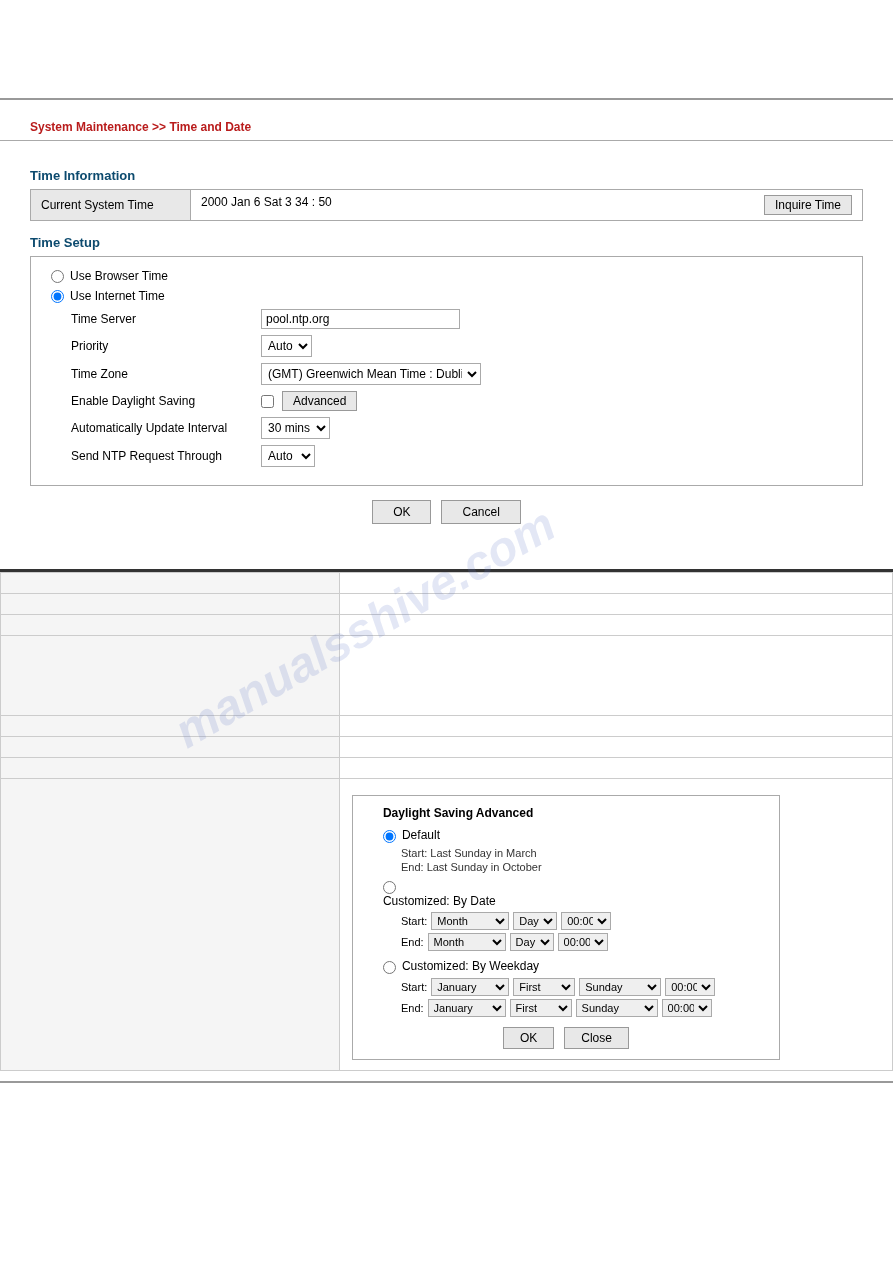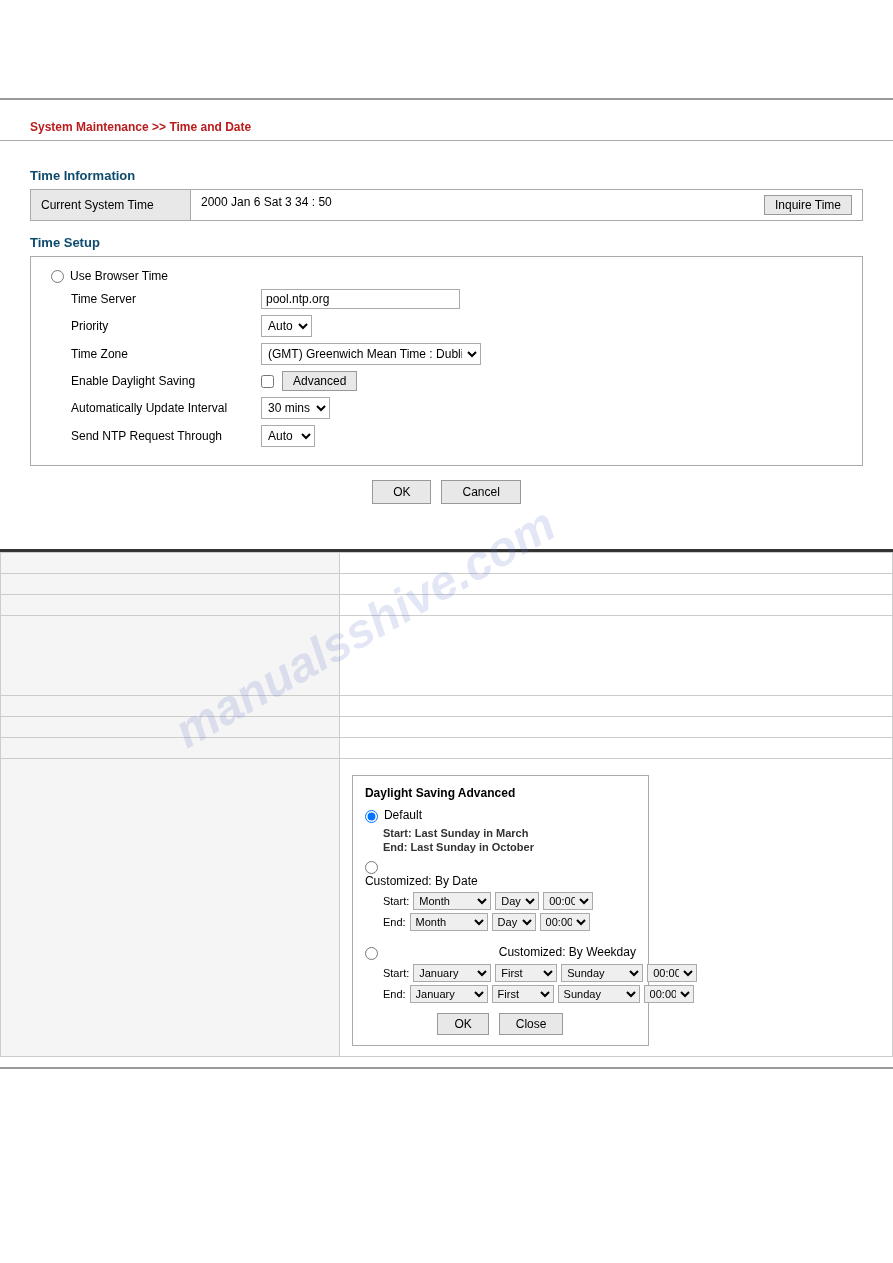--- a/index.html
+++ b/index.html
@@ -171,24 +171,24 @@
       background: #fff;
     }
 
     .grid-table tr.tall-row td {
       height: 80px;
     }
 
     
     .daylight-advanced-box {
       border: 1px solid #aaa;
-      padding: 10px 12px;
+      padding: 10px 30px;
       margin-top: 6px;
       background: #fff;
-      width: 297px;
+      width: 428px;
     }
 
     .daylight-advanced-title {
       font-weight: bold;
       font-size: 12px;
       margin-bottom: 8px;
     }
 
     .ds-radio-row {
       display: flex;
@@ -199,21 +199,20 @@
     .ds-radio-row input[type="radio"] {
       margin-right: 6px;
       margin-top: 2px;
     }
 
     .ds-sub-text {
       font-size: 11px;
       color: #333;
       padding-left: 18px;
       margin-bottom: 2px;
-      font-weight: bold;
     }
 
     .ds-inline-row {
       display: flex;
       align-items: center;
       gap: 4px;
       padding-left: 18px;
       margin-bottom: 3px;
       font-size: 11px;
     }
@@ -287,20 +286,24 @@
       </table>
 
     <div class="section-title">Time Setup</div>
     <div class="time-setup-box">
 
       <div class="radio-row">
         <input type="radio" name="time-source" id="browser-time" style="">
         <label for="browser-time">Use Browser Time</label>
       </div>
 
+      <div class="radio-row">
+        <input type="radio" name="time-source" id="internet-time" checked="" style="">
+        <label for="internet-time">Use Internet Time</label>
+      </div>
 
       <div class="form-row">
         <label>Time Server</label>
         <input type="text" value="pool.ntp.org" style="">
       </div>
 
       <div class="form-row">
         <label>Priority</label>
         <select>
           <option>Auto</option>
@@ -425,21 +428,21 @@
                 <option>August</option><option>September</option><option>October</option><option>November</option><option>December</option>
               </select>
               <select>
                 <option>Day</option><option>1</option><option>2</option><option>3</option><option>4</option><option>5</option>
               </select>
               <select class="time-input">
                 <option>00:00</option><option>01:00</option><option>02:00</option>
               </select>
             </div>
 
-            <div class="ds-radio-row" style="margin-top: 14px; justify-content: space-between;">
+            <div class="ds-radio-row" style="margin-top: 8px;">
               <input type="radio" name="ds-type" id="ds-by-weekday" style="">
               <label for="ds-by-weekday">Customized: By Weekday</label>
             </div>
             <div class="ds-inline-row">
               <span>Start:</span>
               <select>
                 <option>January</option><option>February</option><option>March</option><option>April</option>
                 <option>May</option><option>June</option><option>July</option><option>August</option>
                 <option>September</option><option>October</option><option>November</option><option>December</option>
               </select>

